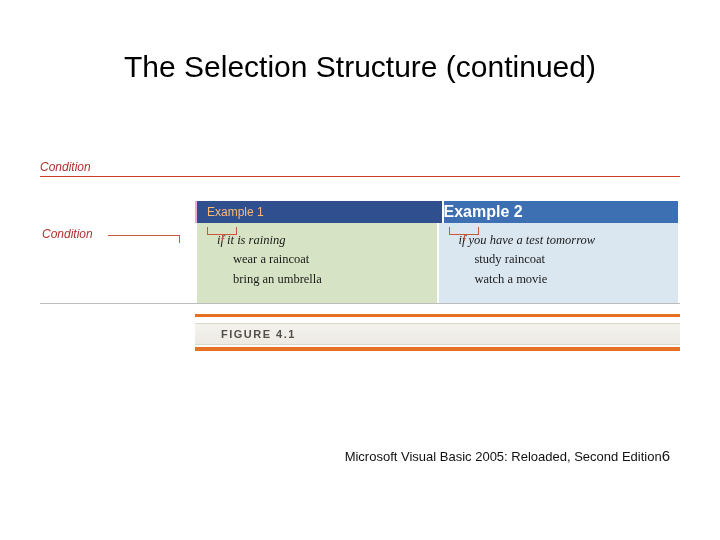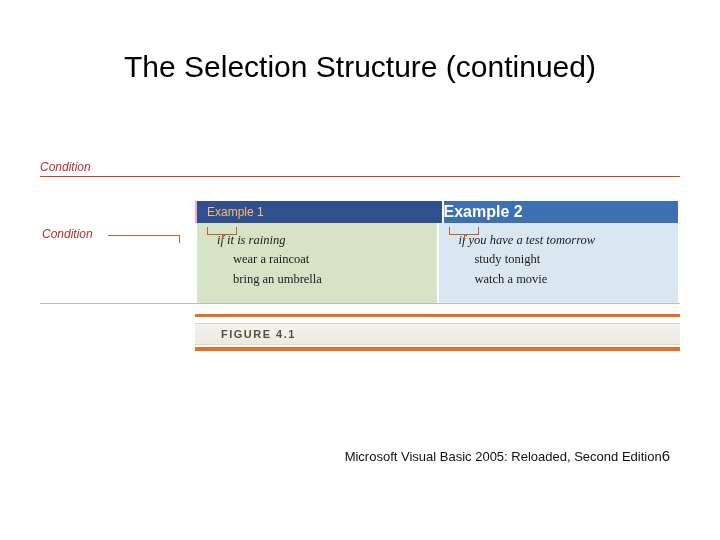--- a/index.html
+++ b/index.html
@@ -190,21 +190,21 @@
       </div>
       <div class="panel panelA">
         <div class="bracket"></div>
         <div class="ifline">if it is raining</div>
         <div class="indent">wear a raincoat</div>
         <div class="indent">bring an umbrella</div>
       </div>
       <div class="panel panelB">
         <div class="bracket"></div>
         <div class="ifline">if you have a test tomorrow</div>
-        <div class="indent">study tonight</div>
+        <div class="indent">study raincoat</div>
         <div class="indent">watch a movie</div>
       </div>
     </div>
 
     <div class="orangeStrip1"></div>
     <div class="capBar">
       <span class="figLabel">FIGURE 4.1</span>
     </div>
     <div class="orangeStrip2"></div>
 

